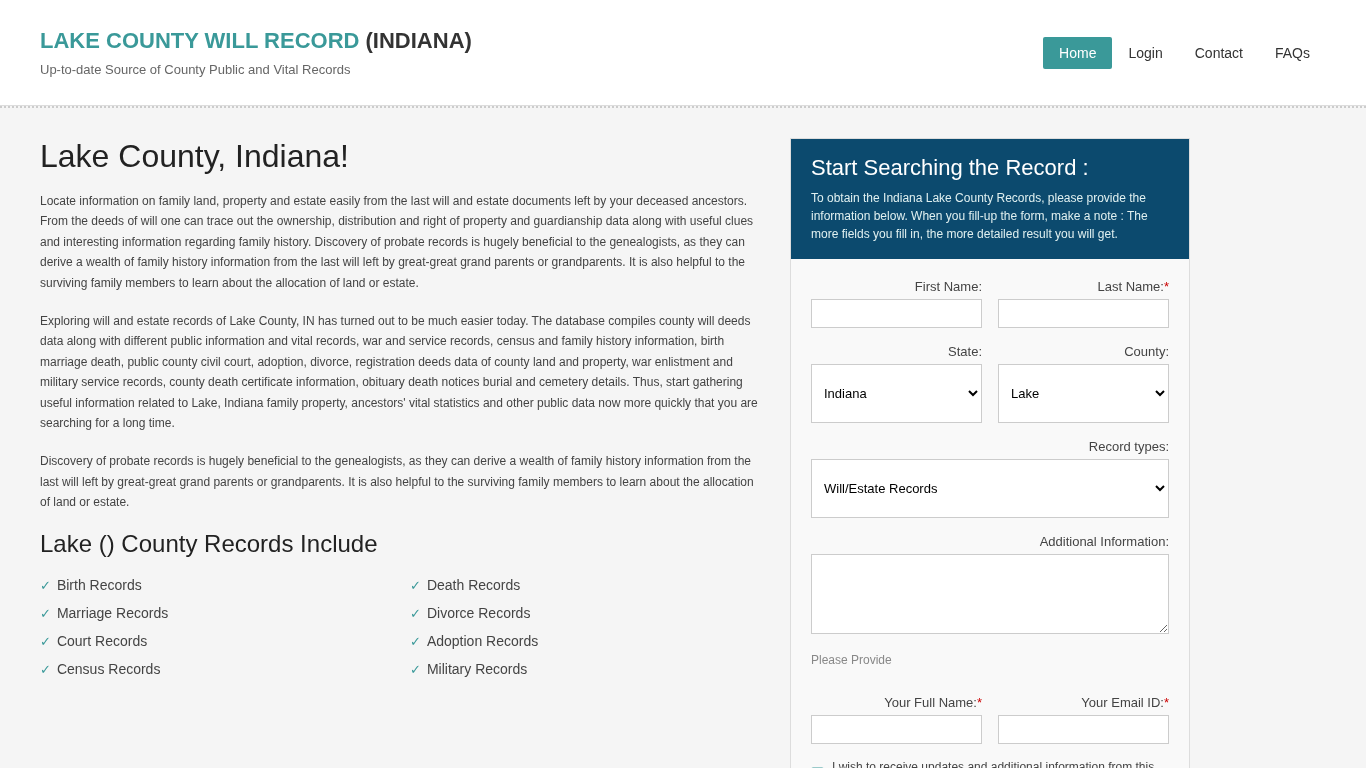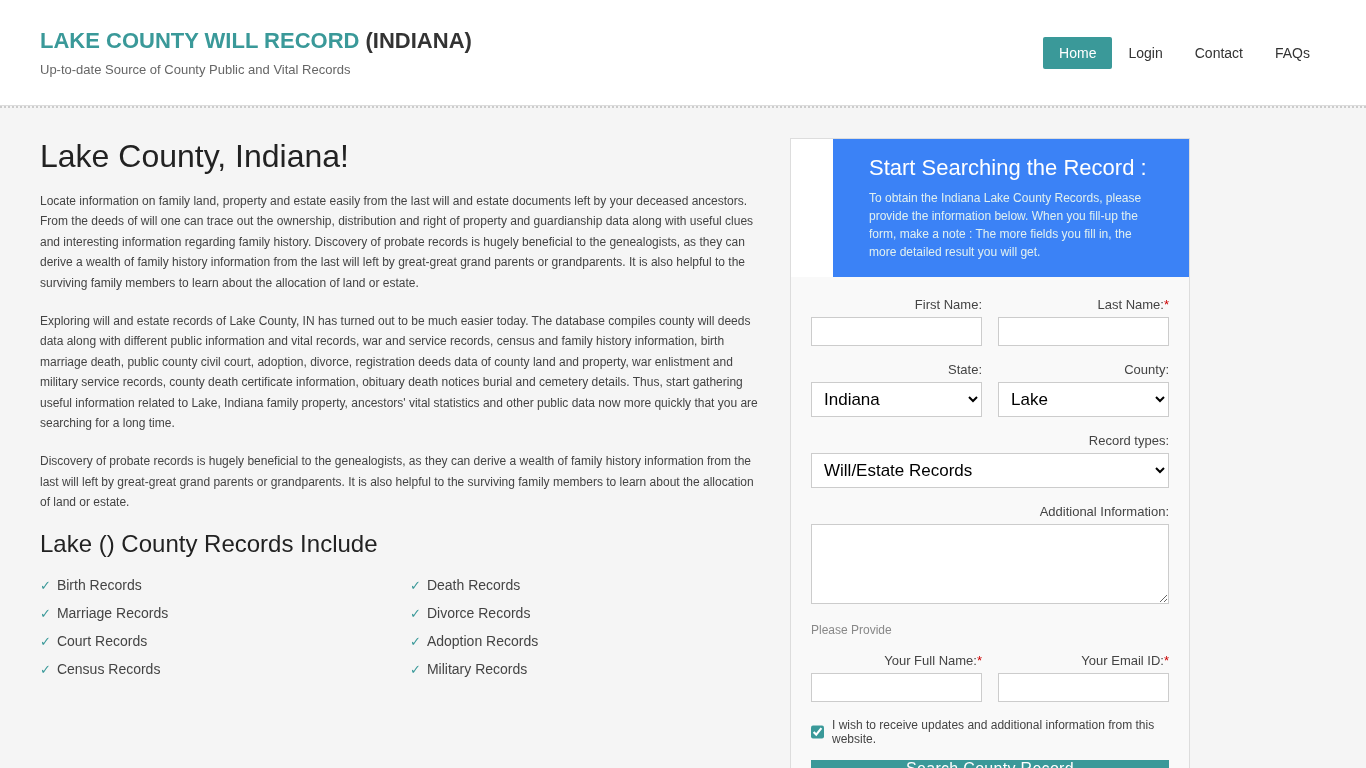--- a/index.html
+++ b/index.html
@@ -29,32 +29,32 @@
     .content p { line-height: 1.7; margin-bottom: 18px; color: #444; font-size: 12px; }
     .content h2 { font-size: 24px; font-weight: normal; margin-bottom: 16px; color: #222; }
 
     
     .records-grid { display: grid; grid-template-columns: 1fr 1fr; gap: 6px 20px; margin-top: 8px; }
     .record-item { display: flex; align-items: center; gap: 6px; font-size: 14px; color: #444; padding: 3px 0; }
     .check-icon { color: #3a9999; font-size: 13px; }
 
     
     .form-card { background: #fff; border: 1px solid #ddd; }
-    .form-header { background: #3b82f6; color: #fff; padding: 16px 36px; margin-left: 42px; }
+    .form-header { background: #0c4a6e; color: #fff; padding: 16px 20px; }
     .form-header h3 { font-size: 22px; font-weight: normal; }
     .form-header p { font-size: 12px; margin-top: 8px; line-height: 1.5; color: #e0f0f0; }
     .form-body { padding: 20px; background: #f9f9f9; }
     .form-row { display: flex; gap: 16px; margin-bottom: 16px; }
     .form-group { flex: 1; }
     .form-group label { display: block; font-size: 13px; color: #444; margin-bottom: 5px; text-align: right; }
     .form-group label .required { color: #c00; }
     .form-group input[type="text"] { width: 100%; padding: 6px 8px; border: 1px solid #ccc; font-size: 13px; background: #fff; }
-    .form-group select { width: 100%; padding: 6px 8px; border: 1px solid #ccc; font-size: 17px; background: #fff; }
+    .form-group select { width: 100%; padding: 20px 8px; border: 1px solid #ccc; font-size: 13px; background: #fff; }
     .form-group textarea { width: 100%; padding: 6px 8px; border: 1px solid #ccc; font-size: 13px; background: #fff; resize: vertical; height: 80px; }
-    .form-section-label { font-size: 12px; color: #888; margin-bottom: 16px; }
+    .form-section-label { font-size: 12px; color: #888; margin-bottom: 28px; }
     .checkbox-row { display: flex; align-items: center; gap: 8px; margin-bottom: 14px; font-size: 12px; color: #444; }
     .checkbox-row input[type="checkbox"] { accent-color: #3a9999; width: 14px; height: 14px; }
     .search-btn { width: 100%; background: #3a9999; color: #fff; border: none; font-size: 16px; cursor: pointer; letter-spacing: 0.3px; }
   </style>
 </head>
 <body>
 
 <header class="header">
   <div class="header-left">
     <div class="site-title">

